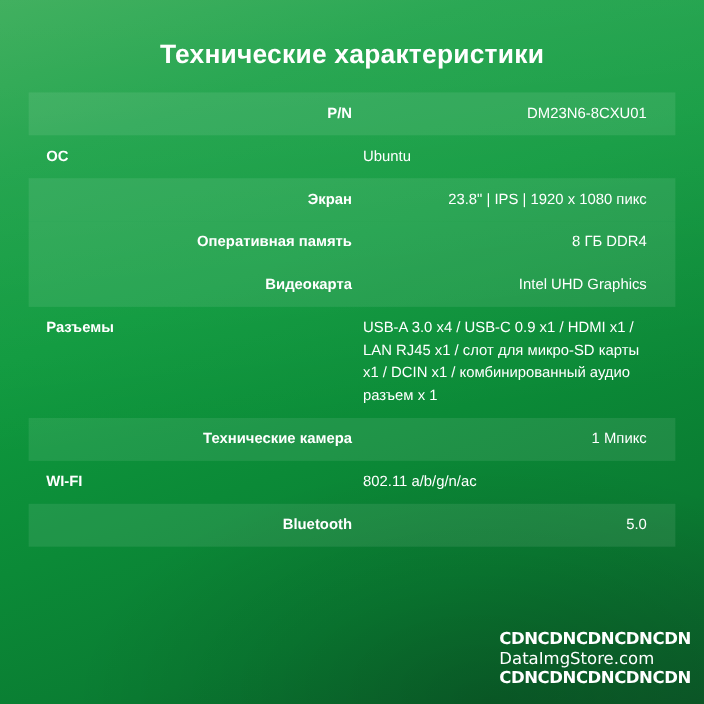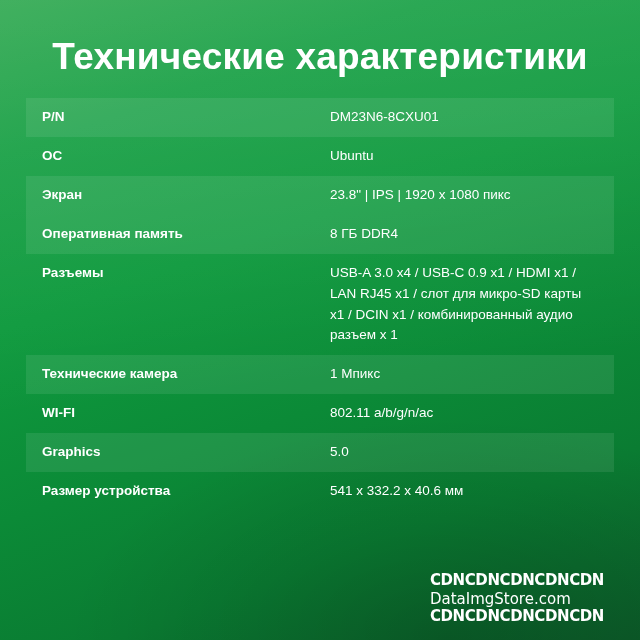--- a/index.html
+++ b/index.html
@@ -42,21 +42,21 @@
     height: 70%;
     background: radial-gradient(ellipse at 50% 50%, rgba(0,0,0,0.18), rgba(0,0,0,0) 70%);
     pointer-events: none;
   }
 
   .title {
     position: relative;
     z-index: 3;
     text-align: center;
     color: #ffffff;
-    font-size: 37px;
+    font-size: 24px;
     font-weight: bold;
     letter-spacing: 0.2px;
     padding-top: 36px;
     padding-bottom: 20px;
   }
 
   .spec-table {
     position: relative;
     z-index: 3;
     margin: 0 26px;
@@ -77,25 +77,26 @@
     font-weight: bold;
     padding-right: 10px;
     padding-left: 16px;
   }
   .spec-row .value {
     font-weight: normal;
     padding-right: 26px;
   }
   .spec-row.alt td {
     background: rgba(255,255,255,0.085);
+    text-align: right;
   }
 
   .watermark {
     position: absolute;
-    right: 36px;
+    right: 12px;
     bottom: 14px;
     z-index: 5;
     text-align: left;
     color: #ffffff;
     font-family: "DejaVu Sans", sans-serif;
   }
   .wm-line {
     font-size: 15px;
     font-weight: bold;
     letter-spacing: -0.4px;
@@ -126,39 +127,39 @@
         <td class="value">Ubuntu</td>
       </tr>
       <tr class="spec-row alt">
         <td class="label">Экран</td>
         <td class="value">23.8" | IPS | 1920 x 1080 пикс</td>
       </tr>
       <tr class="spec-row alt">
         <td class="label">Оперативная память</td>
         <td class="value">8 ГБ DDR4</td>
       </tr>
+      <tr class="spec-row alt">
+        <td class="label">Видеокарта</td>
+        <td class="value">Intel UHD Graphics</td>
+      </tr>
       <tr class="spec-row">
         <td class="label">Разъемы</td>
         <td class="value">USB-A 3.0 x4 / USB-C 0.9 x1 / HDMI x1 / LAN RJ45 x1 / слот для микро-SD карты x1 / DCIN x1 / комбинированный аудио разъем x 1</td>
       </tr>
       <tr class="spec-row alt">
         <td class="label">Технические камера</td>
         <td class="value">1 Мпикс</td>
       </tr>
       <tr class="spec-row">
         <td class="label">WI-FI</td>
         <td class="value">802.11 a/b/g/n/ac</td>
       </tr>
       <tr class="spec-row alt">
-        <td class="label">Graphics</td>
+        <td class="label">Bluetooth</td>
         <td class="value">5.0</td>
-      </tr>
-      <tr class="spec-row">
-        <td class="label">Размер устройства</td>
-        <td class="value">541 x 332.2 x 40.6 мм</td>
       </tr>
 
     </tbody>
   </table>
 
   <div class="watermark">
     <div class="wm-line">CDNCDNCDNCDNCDN</div>
     <div class="wm-mid">DataImgStore.com</div>
     <div class="wm-line">CDNCDNCDNCDNCDN</div>
   </div>

